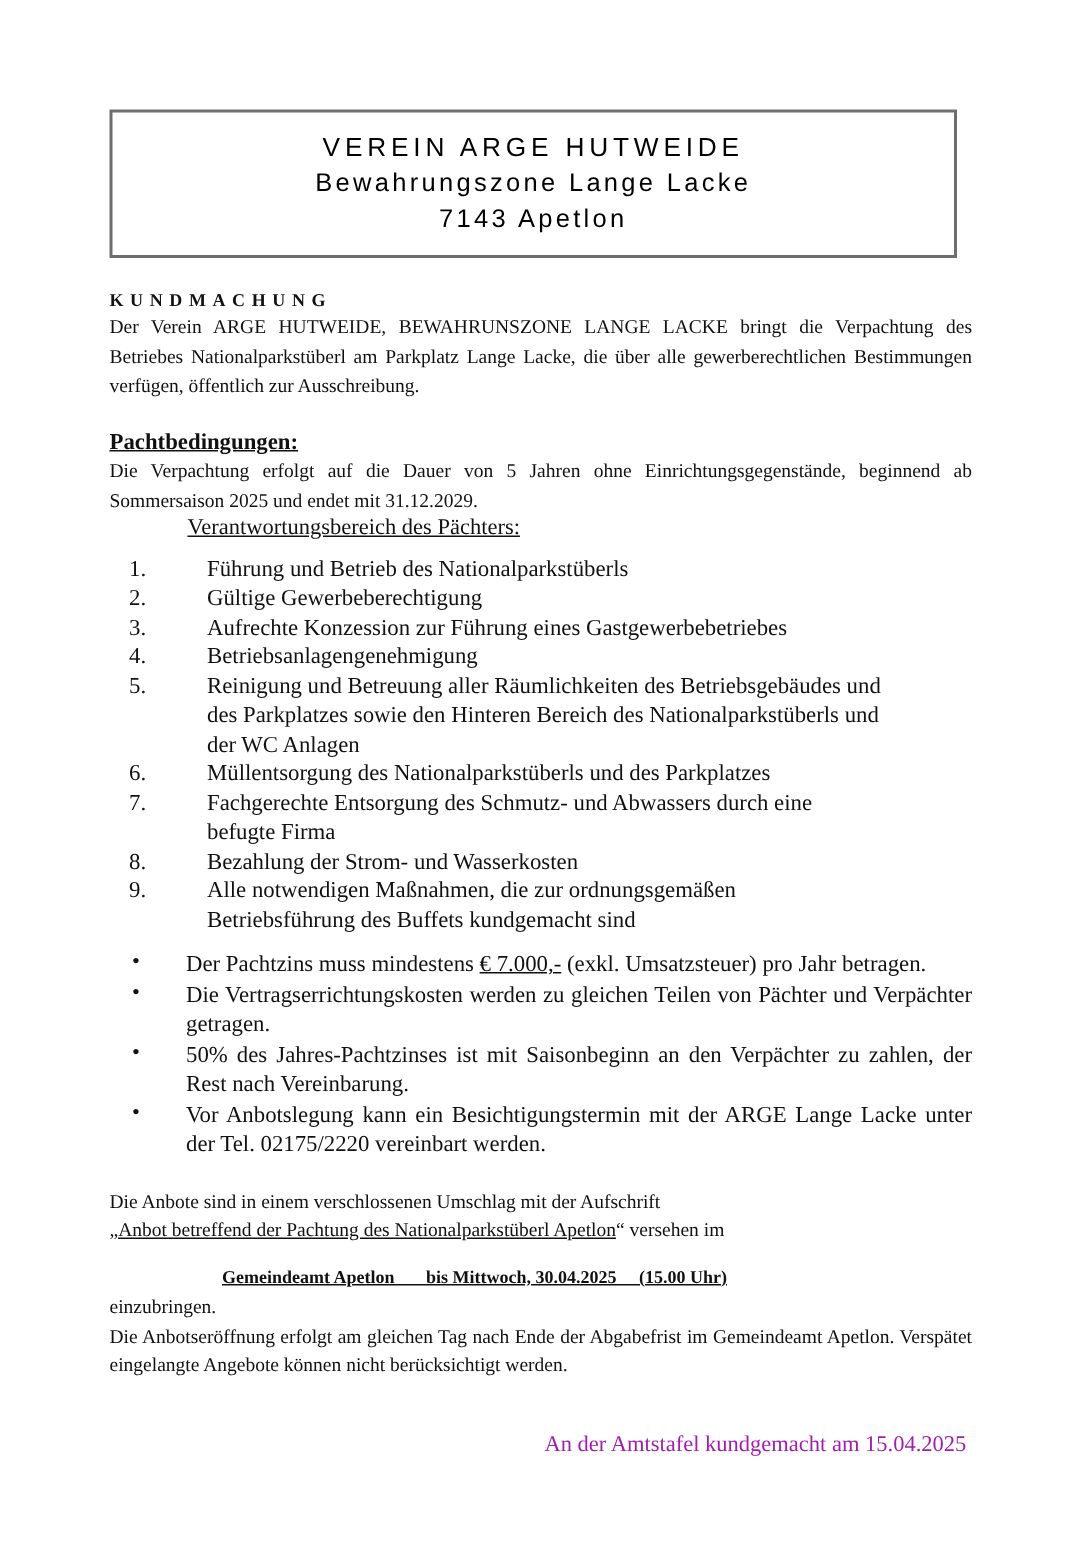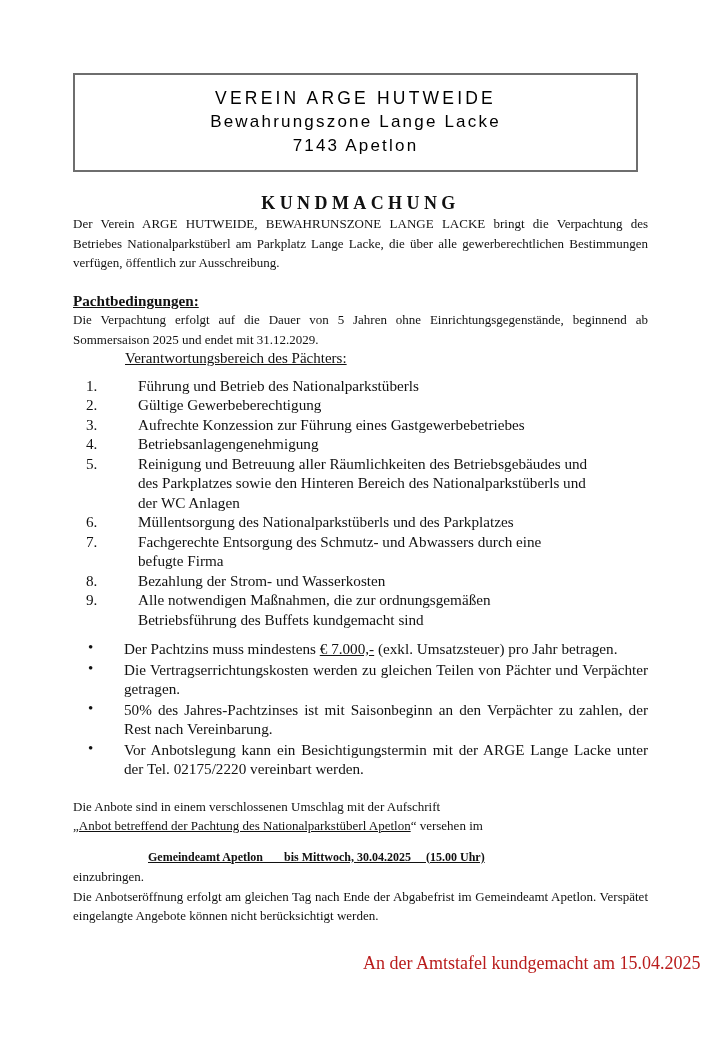--- a/index.html
+++ b/index.html
@@ -53,23 +53,22 @@
   }
   .header-line-3 {
     font-size: 17px;
     letter-spacing: 2.2px;
     line-height: 24px;
     white-space: nowrap;
   }
 
   
   .doc-title {
-    text-align: center;
     font-weight: bold;
-    font-size: 18px;
+    font-size: 12px;
     letter-spacing: 4.4px;
     margin-top: 21px;
     margin-bottom: 0;
   }
 
   
   p.body-par {
     font-size: 13px;
     line-height: 19.5px;
     text-align: justify;
@@ -155,23 +154,23 @@
     font-weight: bold;
     text-decoration: underline;
     white-space: pre;
   }
 
   
   .footer-note {
     position: absolute;
     left: 363px;
     top: 955px;
-    font-size: 18px;
+    font-size: 15px;
     line-height: 16px;
-    color: #b91c1c;
+    color: #a21caf;
     white-space: nowrap;
   }
 </style>
 </head>
 <body>
 
 <div class="page">
   <div class="content">
 
     <div class="header-box">

